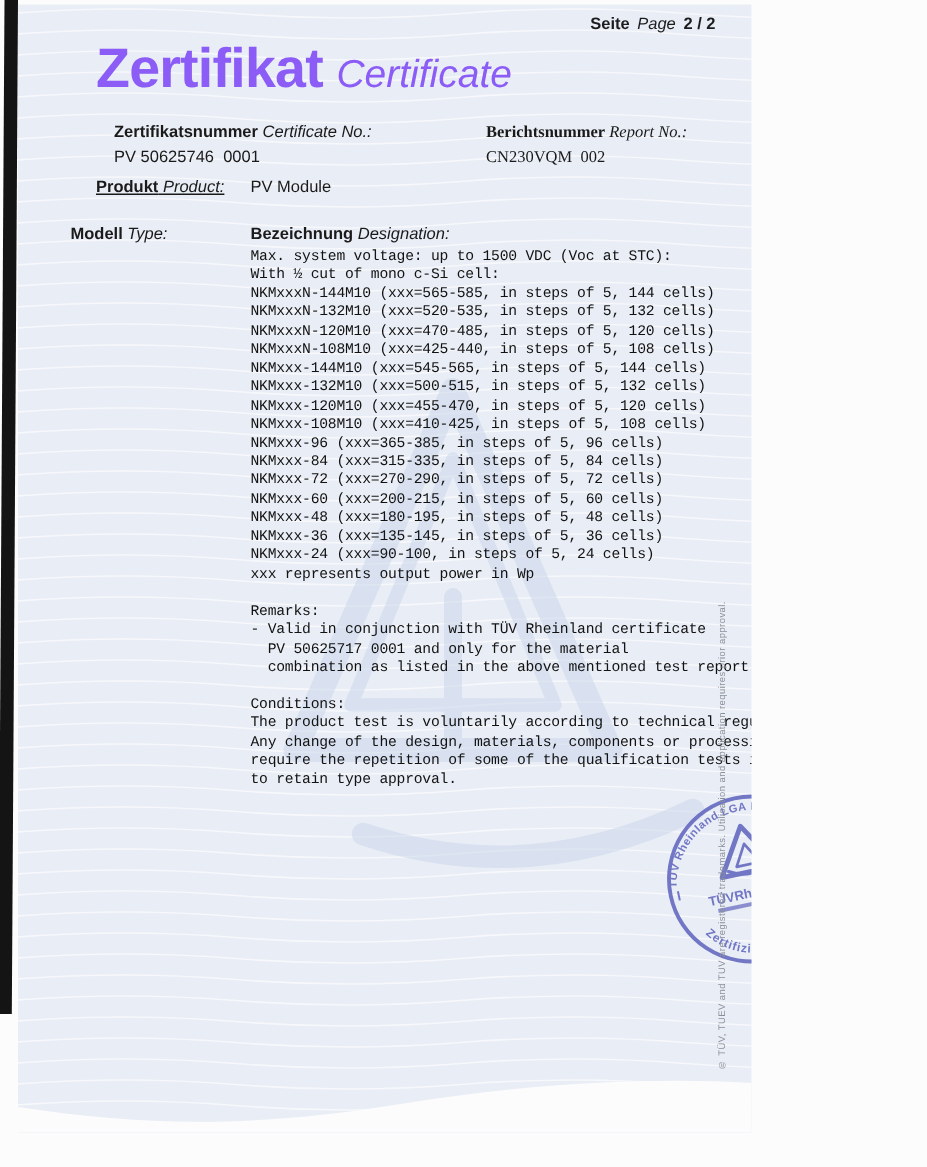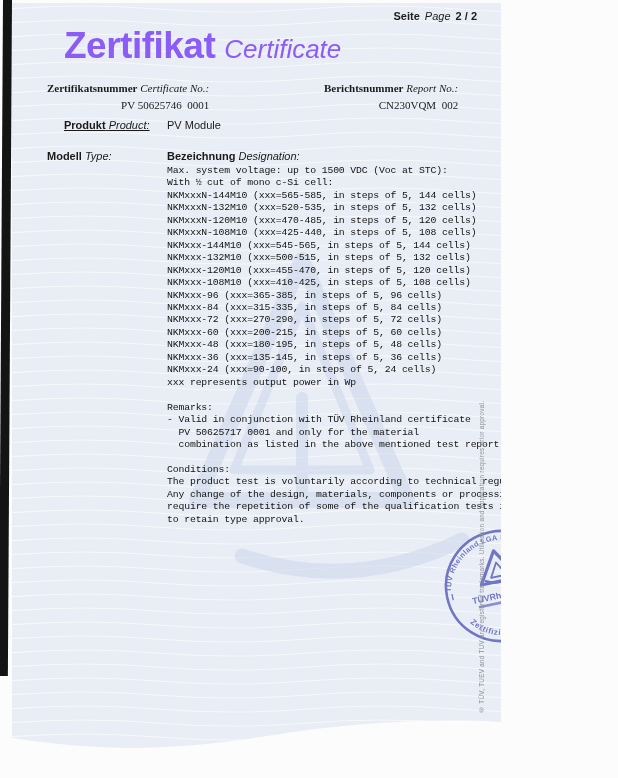--- a/index.html
+++ b/index.html
@@ -25,22 +25,22 @@
   .page-indicator .b { font-weight:bold; }
   .page-indicator .i { font-style:italic; margin:0 2px; }
   .title { position:absolute; left:52px; top:22px; white-space:nowrap; color:#8b5cf6; }
   .title .de { font-size:37px; font-weight:600; letter-spacing:-0.5px; }
   .title .en { font-size:26px; font-style:italic; margin-left:9px; }
 
   
   .lbl { font-size:11px; line-height:14px; white-space:nowrap; }
   .lbl .b { font-weight:bold; }
   .lbl .i { font-style:italic; }
-  .val { font-size:11px; line-height:14px; margin-top:3px; white-space:pre;text-align:right; }
-  .row1-col1 { position:absolute; left:35px; top:78px;font-family:Liberation Serif, serif; }
+  .val { font-size:11px; line-height:14px; margin-top:3px; white-space:pre; }
+  .row1-col1 { position:absolute; left:64px; top:78px; }
   .row1-col2 { position:absolute; left:312px; top:78px;font-family:Liberation Serif, serif; }
   .row-product { position:absolute; left:52px; top:115px;text-decoration:underline; }
   .row-product .val { position:absolute; left:103px; top:0; margin-top:0; }
   .row-model-label { position:absolute; left:35px; top:146px; }
   .designation { position:absolute; left:155px; top:146px; width:440px; }
   .designation pre { font-family:"Liberation Mono","DejaVu Sans Mono",monospace;
                      font-size:9.8px; line-height:12.45px; letter-spacing:-0.15px;
                      color:#121212; margin-top:2px; }
 
   

